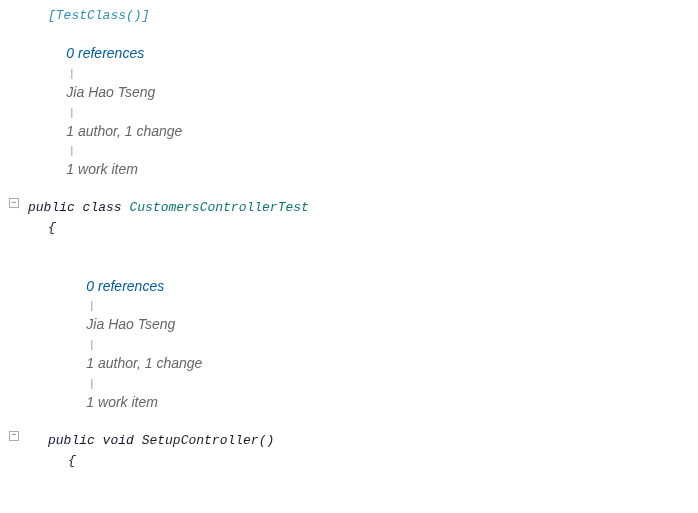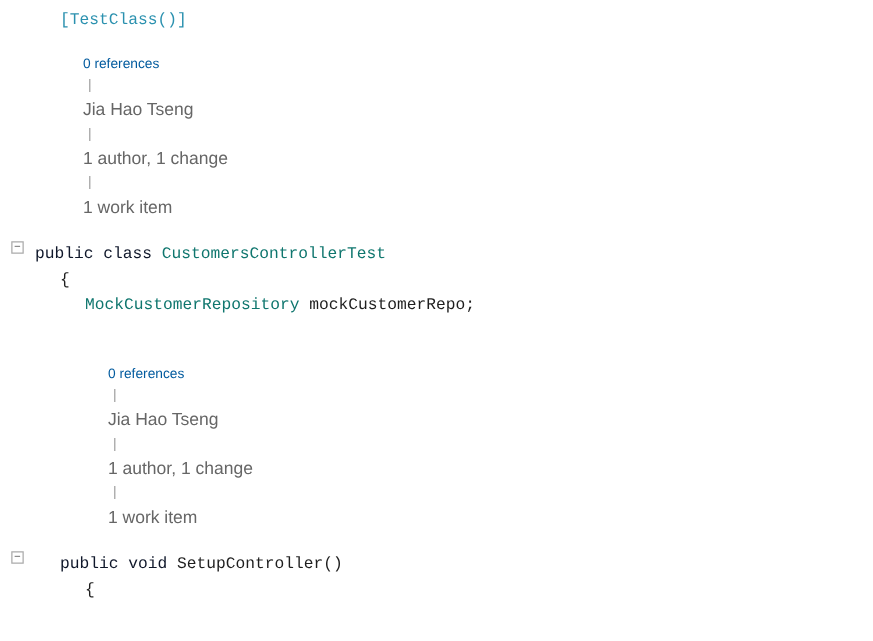--- a/index.html
+++ b/index.html
@@ -46,35 +46,36 @@
       justify-content: center;
       font-size: 9px;
       color: #555;
       background: #fff;
       line-height: 1;
     }
     .code-line {
       flex: 1;
       padding-right: 8px;
       white-space: pre;
+      font-style: italic;
     }
     
     .kw { color: #0f172a; } 
     .cls { color: #0f766e; } 
     .attr { color: #2b91af; }
     .attr-bracket { color: #2b91af; }
     .ref-info {
       color: #666;
       font-size: 14px;
       font-family: 'Segoe UI', Arial, sans-serif;
     }
     .ref-link {
       color: #005a9e;
       text-decoration: none;
-      font-size: 11px;
+      font-size: 14px;
       font-family: 'Segoe UI', Arial, sans-serif;
     }
     .separator { color: #999; margin: 0 4px; }
     .indent1 { padding-left: 20px; }
     .indent2 { padding-left: 40px; }
     .indent3 { padding-left: 60px; }
   </style>
 </head>
 <body>
 
@@ -103,24 +104,20 @@
       <div class="collapse-btn">−</div>
     </div>
     <div class="code-line"><span class="kw">public class </span><span class="cls">CustomersControllerTest</span></div>
   </div>
 
   <div class="line">
     <div class="gutter"></div>
     <div class="code-line indent1">{</div>
   </div>
 
-  <div class="line">
-    <div class="gutter"></div>
-    <div class="code-line indent2"><span class="cls">MockCustomerRepository</span><span> mockCustomerRepo;</span></div>
-  </div>
 
 
   <div class="line">
     <div class="gutter"></div>
     <div class="code-line"> </div>
   </div>
 
 
   <div class="line">
     <div class="gutter"></div>

